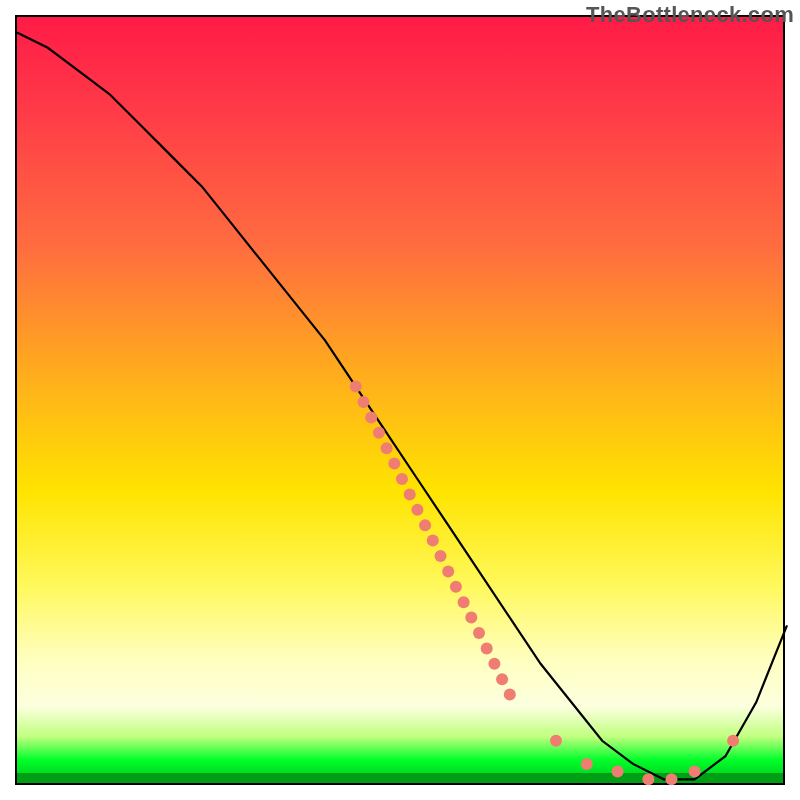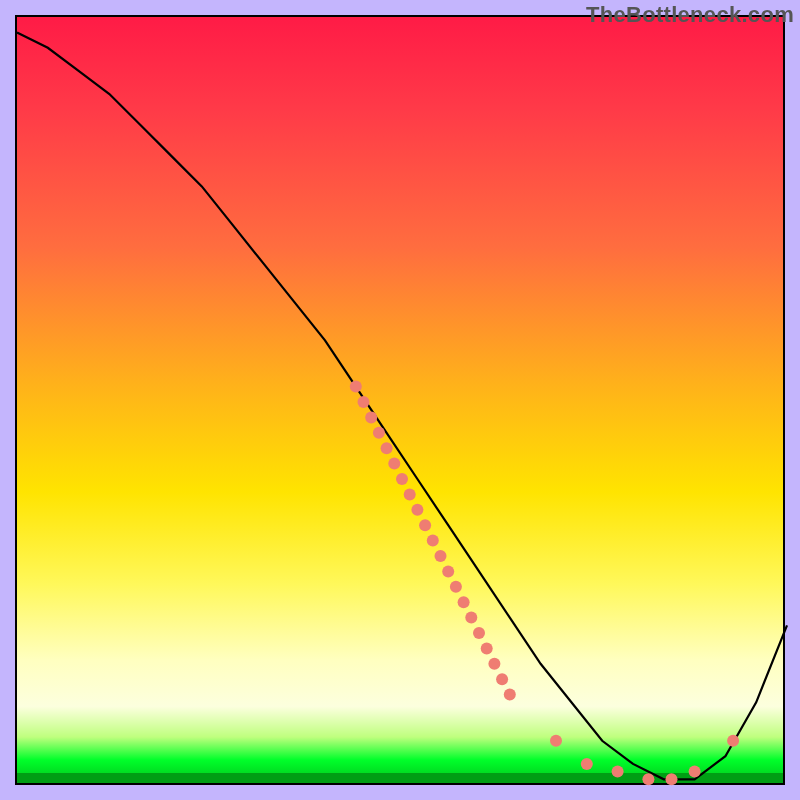--- a/index.html
+++ b/index.html
@@ -8,21 +8,21 @@
     width: 800px;
     height: 800px;
     overflow: hidden;
     background: #000;
     font-family: Arial, Helvetica, sans-serif;
   }
   .wrap {
     position: relative;
     width: 800px;
     height: 800px;
-    background: #c4b5fd;
+    background: #ffffff;
   }
   .watermark {
     position: absolute;
     top: 2px;
     right: 6px;
     color: #555;
     font-size: 22px;
     font-weight: bold;
     letter-spacing: 0.3px;
     z-index: 10;

